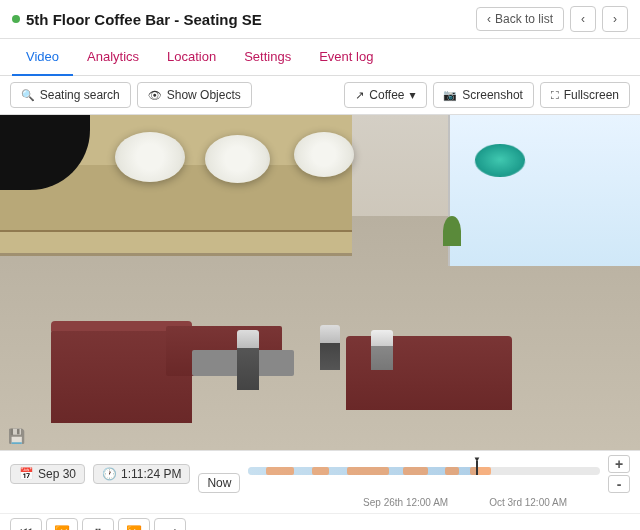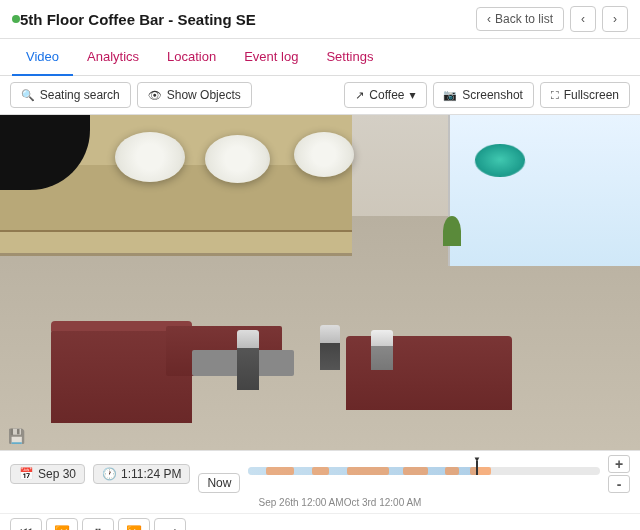--- a/index.html
+++ b/index.html
@@ -3,21 +3,21 @@
   <meta charset="utf-8">
   <style>
     * { box-sizing: border-box; margin: 0; padding: 0; }
     body { font-family: -apple-system, BlinkMacSystemFont, 'Segoe UI', sans-serif; font-size: 13px; background: #f5f5f5; width: 640px; height: 530px; overflow: hidden; }
 
     .title-bar {
       display: flex; align-items: center; justify-content: space-between;
       padding: 6px 12px; background: #fff; border-bottom: 1px solid #e0e0e0;
     }
     .title-left { display: flex; flex-direction: column; }
-    .title-name { font-size: 15px; font-weight: 600; color: #1a1a1a; display: flex; align-items: center; gap: 0; }
+    .title-name { font-size: 15px; font-weight: 600; color: #1a1a1a; display: flex; align-items: center; gap: 6px; }
     .status-dot { width: 8px; height: 8px; border-radius: 50%; background: #4CAF50; display: inline-block; }
     .title-sub { font-size: 11px; color: #888; margin-top: 1px; }
     .title-right { display: flex; align-items: center; gap: 6px; }
     .back-list-btn {
       display: flex; align-items: center; gap: 4px; padding: 4px 10px;
       border: 1px solid #ccc; border-radius: 4px; background: #fff;
       cursor: pointer; font-size: 12px; color: #555;
     }
     .nav-arrow {
       width: 26px; height: 26px; border: 1px solid #ccc; border-radius: 4px;
@@ -200,22 +200,22 @@
     }
     .timeline-playhead {
       position: absolute; top: -2px; left: 65%; width: 2px; height: 14px;
       background: #333; transform: translateX(-50%);
     }
     .timeline-playhead::before {
       content: '▼'; position: absolute; top: -6px; left: 50%; transform: translateX(-50%);
       font-size: 8px; color: #333;
     }
     .timeline-labels {
-      display: flex; justify-content: center;
-      font-size: 10px; color: #888; padding: 1px 0;
+      display: flex; justify-content: flex-end;
+      font-size: 10px; color: #888; padding: 1px 0; gap: 41px;
     }
     .timeline-right { display: flex; flex-direction: column; align-items: center; gap: 2px; }
     .zoom-btn {
       width: 22px; height: 18px; border: 1px solid #ccc; border-radius: 3px;
       background: #fff; cursor: pointer; display: flex; align-items: center; justify-content: center;
       font-size: 14px; font-weight: bold; color: #555; line-height: 1;
     }
 
     
     .controls-row {
@@ -262,24 +262,24 @@
   <div class="tab active">
     <span>Video</span>
   </div>
   <div class="tab">
     <span>Analytics</span>
   </div>
   <div class="tab">
     <span>Location</span>
   </div>
   <div class="tab">
+    <span>Settings</span>
+  </div>
+  <div class="tab">
     <span>Event log</span>
-  </div>
-  <div class="tab">
-    <span>Settings</span>
   </div>
 </div>
 
 <div class="toolbar">
   <div class="toolbar-left">
     <button class="btn">
       <span class="icon">🔍</span>
       <span>Seating search</span>
     </button>
     <button class="btn">

